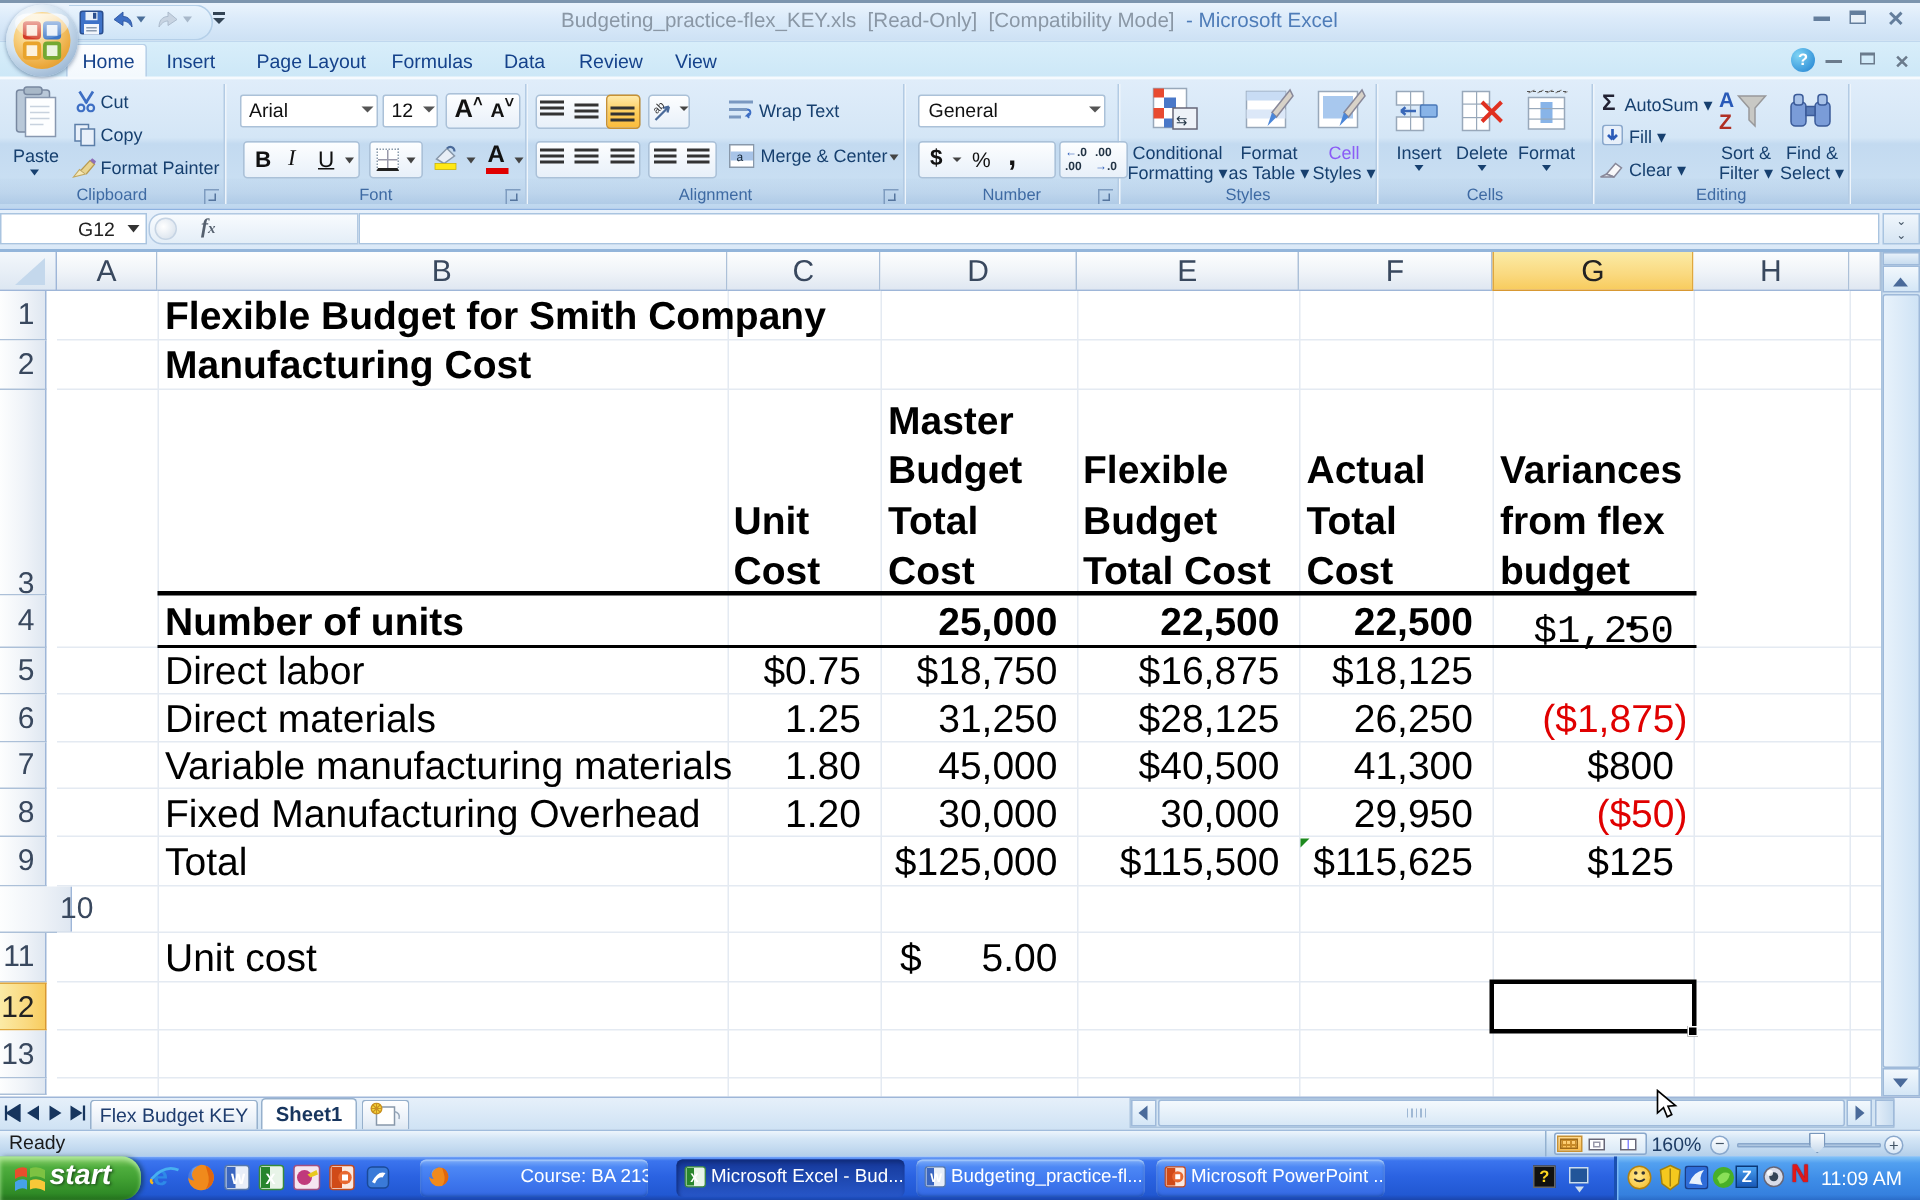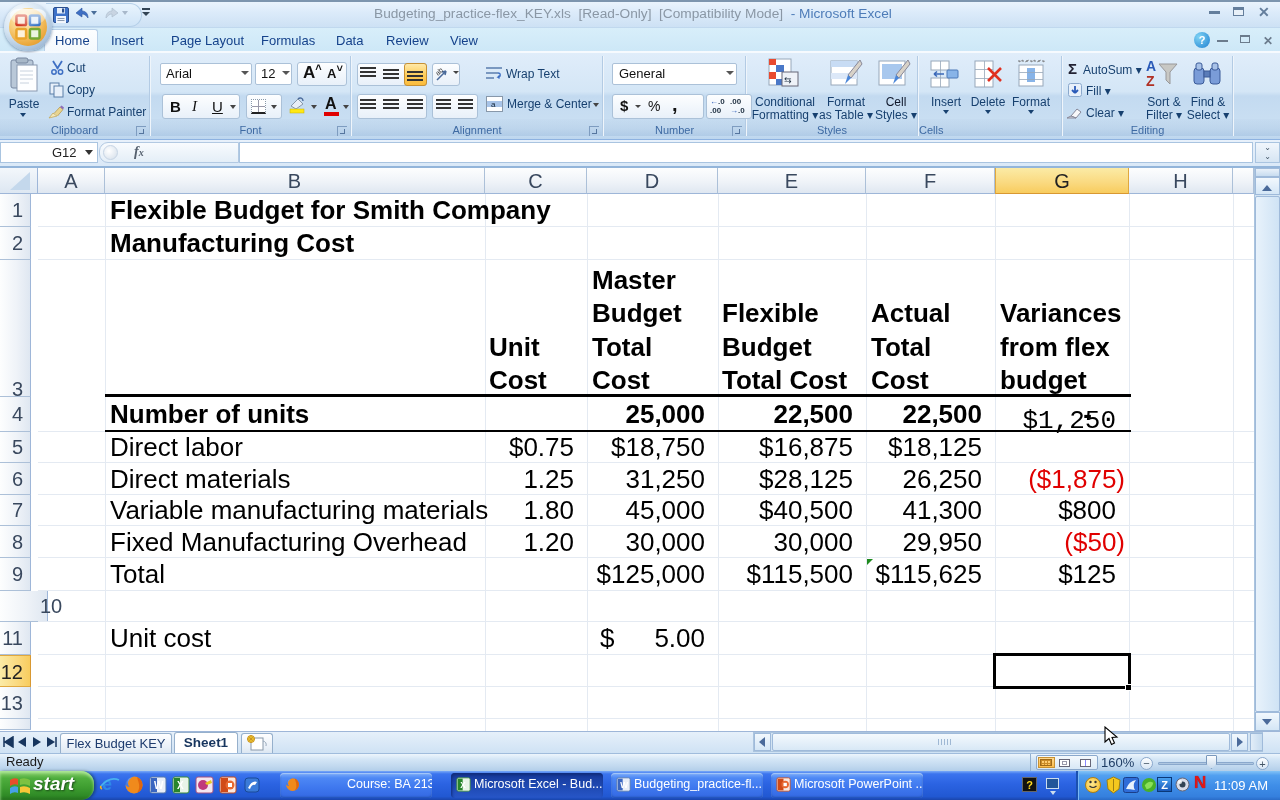--- a/index.html
+++ b/index.html
@@ -89,21 +89,21 @@
 <div class="abs" style="left:745px;top:56px;width:1px;height:80px;background:#B3CBE4;box-shadow:1px 0 0 #EFF5FB;"></div>
 <div class="abs" style="left:917px;top:56px;width:1px;height:80px;background:#B3CBE4;box-shadow:1px 0 0 #EFF5FB;"></div>
 <div class="abs" style="left:1061px;top:56px;width:1px;height:80px;background:#B3CBE4;box-shadow:1px 0 0 #EFF5FB;"></div>
 <div class="abs" style="left:1232px;top:56px;width:1px;height:80px;background:#B3CBE4;box-shadow:1px 0 0 #EFF5FB;"></div>
 
 <div class="abs" style="left:0px;top:124px;width:149px;text-align:center;font-size:11px;color:#3E6AA3;">Clipboard</div>
 <div class="abs" style="left:151px;top:124px;width:199px;text-align:center;font-size:11px;color:#3E6AA3;">Font</div>
 <div class="abs" style="left:352px;top:124px;width:250px;text-align:center;font-size:11px;color:#3E6AA3;">Alignment</div>
 <div class="abs" style="left:604px;top:124px;width:141px;text-align:center;font-size:11px;color:#3E6AA3;">Number</div>
 <div class="abs" style="left:747px;top:124px;width:170px;text-align:center;font-size:11px;color:#3E6AA3;">Styles</div>
-<div class="abs" style="left:919px;top:124px;width:142px;text-align:left;font-size:11px;color:#3E6AA3;">Cells</div>
+<div class="abs" style="left:919px;top:124px;width:142px;text-align:center;font-size:11px;color:#3E6AA3;">Cells</div>
 <div class="abs" style="left:1063px;top:124px;width:169px;text-align:center;font-size:11px;color:#3E6AA3;">Editing</div>
 
 <div class="abs" style="left:136px;top:126px;width:10px;height:10px;border-left:1px solid #7E9CC0;border-top:1px solid #7E9CC0;">
       <div style="position:absolute;left:2px;top:2px;width:5px;height:5px;border-right:1.5px solid #55759E;border-bottom:1.5px solid #55759E;"></div>
     </div>
 <div class="abs" style="left:337px;top:126px;width:10px;height:10px;border-left:1px solid #7E9CC0;border-top:1px solid #7E9CC0;">
       <div style="position:absolute;left:2px;top:2px;width:5px;height:5px;border-right:1.5px solid #55759E;border-bottom:1.5px solid #55759E;"></div>
     </div>
 <div class="abs" style="left:589px;top:126px;width:10px;height:10px;border-left:1px solid #7E9CC0;border-top:1px solid #7E9CC0;">
       <div style="position:absolute;left:2px;top:2px;width:5px;height:5px;border-right:1.5px solid #55759E;border-bottom:1.5px solid #55759E;"></div>
@@ -231,21 +231,21 @@
       <path d="M18 17 L15 26 L21 20 Z" fill="#4A86D8"></path>
     </svg>
 <div class="abs" style="left:810px;top:95px;width:72px;text-align:center;font-size:12px;color:#17406F;">Format</div>
 <div class="abs" style="left:810px;top:108px;width:72px;text-align:center;font-size:12px;color:#17406F;">as Table ▾</div>
 <svg class="abs" style="left:878px;top:58px" width="34" height="32" viewBox="0 0 34 32">
       <rect x="1" y="3" width="26" height="24" fill="#fff" stroke="#98A8BA"></rect>
       <rect x="4" y="6" width="20" height="15" fill="#A8C8EE"></rect>
       <path d="M30 2 L18 17 L21 20 L32 6 Z" fill="#D8D2C8" stroke="#889"></path>
       <path d="M18 17 L15 26 L21 20 Z" fill="#4A86D8"></path>
     </svg>
-<div class="abs" style="left:860px;top:95px;width:72px;text-align:center;font-size:12px;color:#0f172a;">Cell</div>
+<div class="abs" style="left:860px;top:95px;width:72px;text-align:center;font-size:12px;color:#8b5cf6;">Cell</div>
 <div class="abs" style="left:860px;top:108px;width:72px;text-align:center;font-size:12px;color:#17406F;">Styles ▾</div>
 
 <svg class="abs" style="left:930px;top:60px" width="30" height="28" viewBox="0 0 30 28">
       <rect x="1" y="1" width="18" height="9" fill="#fff" stroke="#98A8BA"></rect>
       <rect x="1" y="18" width="18" height="9" fill="#fff" stroke="#98A8BA"></rect>
       <rect x="10" y="1" width="0.8" height="26" fill="#98A8BA"></rect>
       <rect x="17" y="10" width="11" height="8" rx="1" fill="#88B4E8" stroke="#4A78B8"></rect>
       <path d="M14 14 L4 14 M4 14 l3-2.5 M4 14 l3 2.5" stroke="#3A68B8" stroke-width="1.6" fill="none"></path>
     </svg>
 <div class="abs" style="left:916px;top:95px;width:60px;text-align:center;font-size:12px;color:#17406F;">Insert</div>

